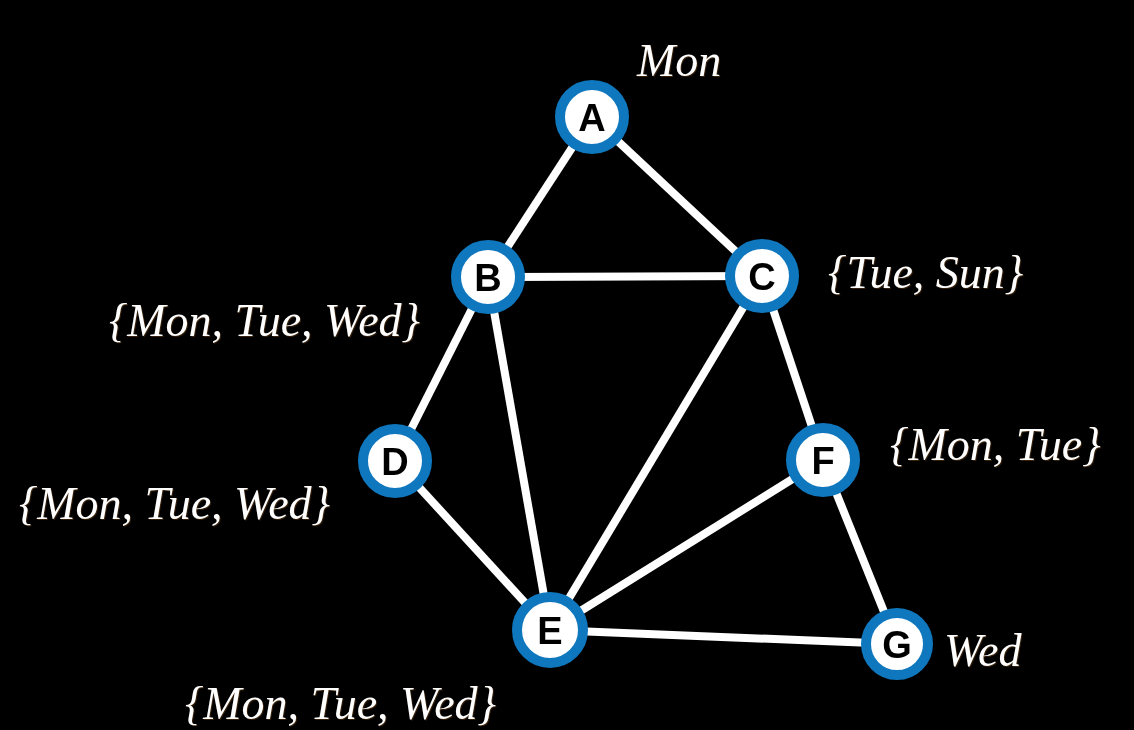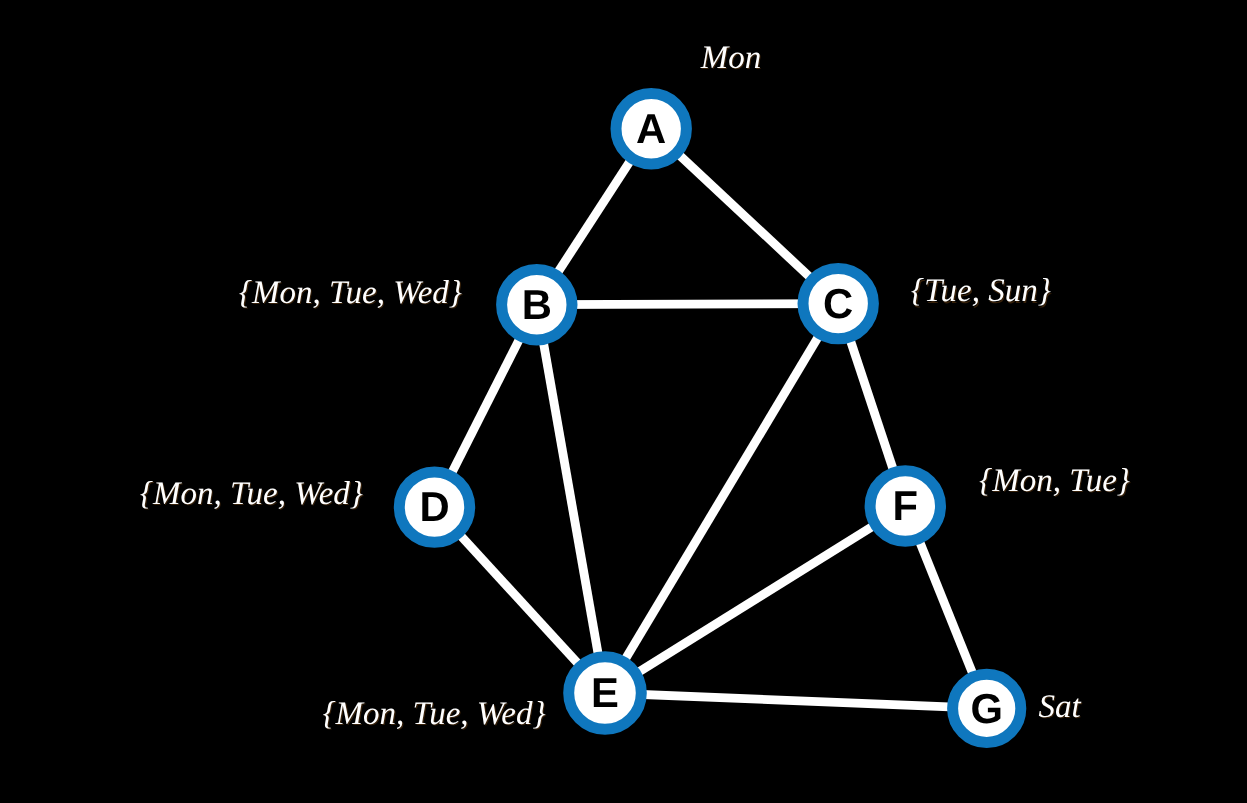--- a/index.html
+++ b/index.html
@@ -44,27 +44,27 @@
     font-size: 38px;
     text-anchor: middle;
     dominant-baseline: central;
     letter-spacing: 0px;
   }
   .domain-label {
     position: absolute;
     color: #ffffff;
     font-family: "Liberation Serif", serif;
     font-style: italic;
-    font-size: 30px;
+    font-size: 46px;
     line-height: 1;
     white-space: nowrap;
     text-shadow: 1px 1px 0 rgba(120,70,20,0.45);
   }
   .lbl-right { }
-  .lbl-left { transform: translateX(-100%); }
+  .lbl-left { transform: translateX(-100%); margin-top: 47px; }
 </style>
 </head>
 <body>
 
 <div id="stage">
   <svg id="graph-svg" viewBox="0 0 1134 730">
     <g id="edges-group">
         <line x1="592" y1="117" x2="488" y2="277" class="edge-line" stroke="#ffffff"></line>
         <line x1="592" y1="117" x2="762" y2="276" class="edge-line" stroke="#ffffff"></line>
         <line x1="488" y1="277" x2="762" y2="276" class="edge-line" stroke="#ffffff"></line>
@@ -108,15 +108,15 @@
         </g>
       </g>
   </svg>
   <div id="labels-layer">
       <div class="domain-label lbl-right" style="left: 637px; top: 38px; color: rgb(255, 255, 255);">Mon</div>
       <div class="domain-label lbl-left" style="left: 420px; top: 251px; color: rgb(255, 255, 255);">{Mon, Tue, Wed}</div>
       <div class="domain-label lbl-right" style="left: 828px; top: 250px; color: rgb(255, 255, 255);">{Tue, Sun}</div>
       <div class="domain-label lbl-left" style="left: 330px; top: 434px; color: rgb(255, 255, 255);">{Mon, Tue, Wed}</div>
       <div class="domain-label lbl-left" style="left: 496px; top: 634px; color: rgb(255, 255, 255);">{Mon, Tue, Wed}</div>
       <div class="domain-label lbl-right" style="left: 890px; top: 422px; color: rgb(255, 255, 255);">{Mon, Tue}</div>
-      <div class="domain-label lbl-right" style="left: 944px; top: 628px; color: rgb(255, 255, 255);">Sat</div>
+      <div class="domain-label lbl-right" style="left: 944px; top: 628px; color: rgb(255, 255, 255);">Wed</div>
     </div>
 </div>
 
 </body></html>

